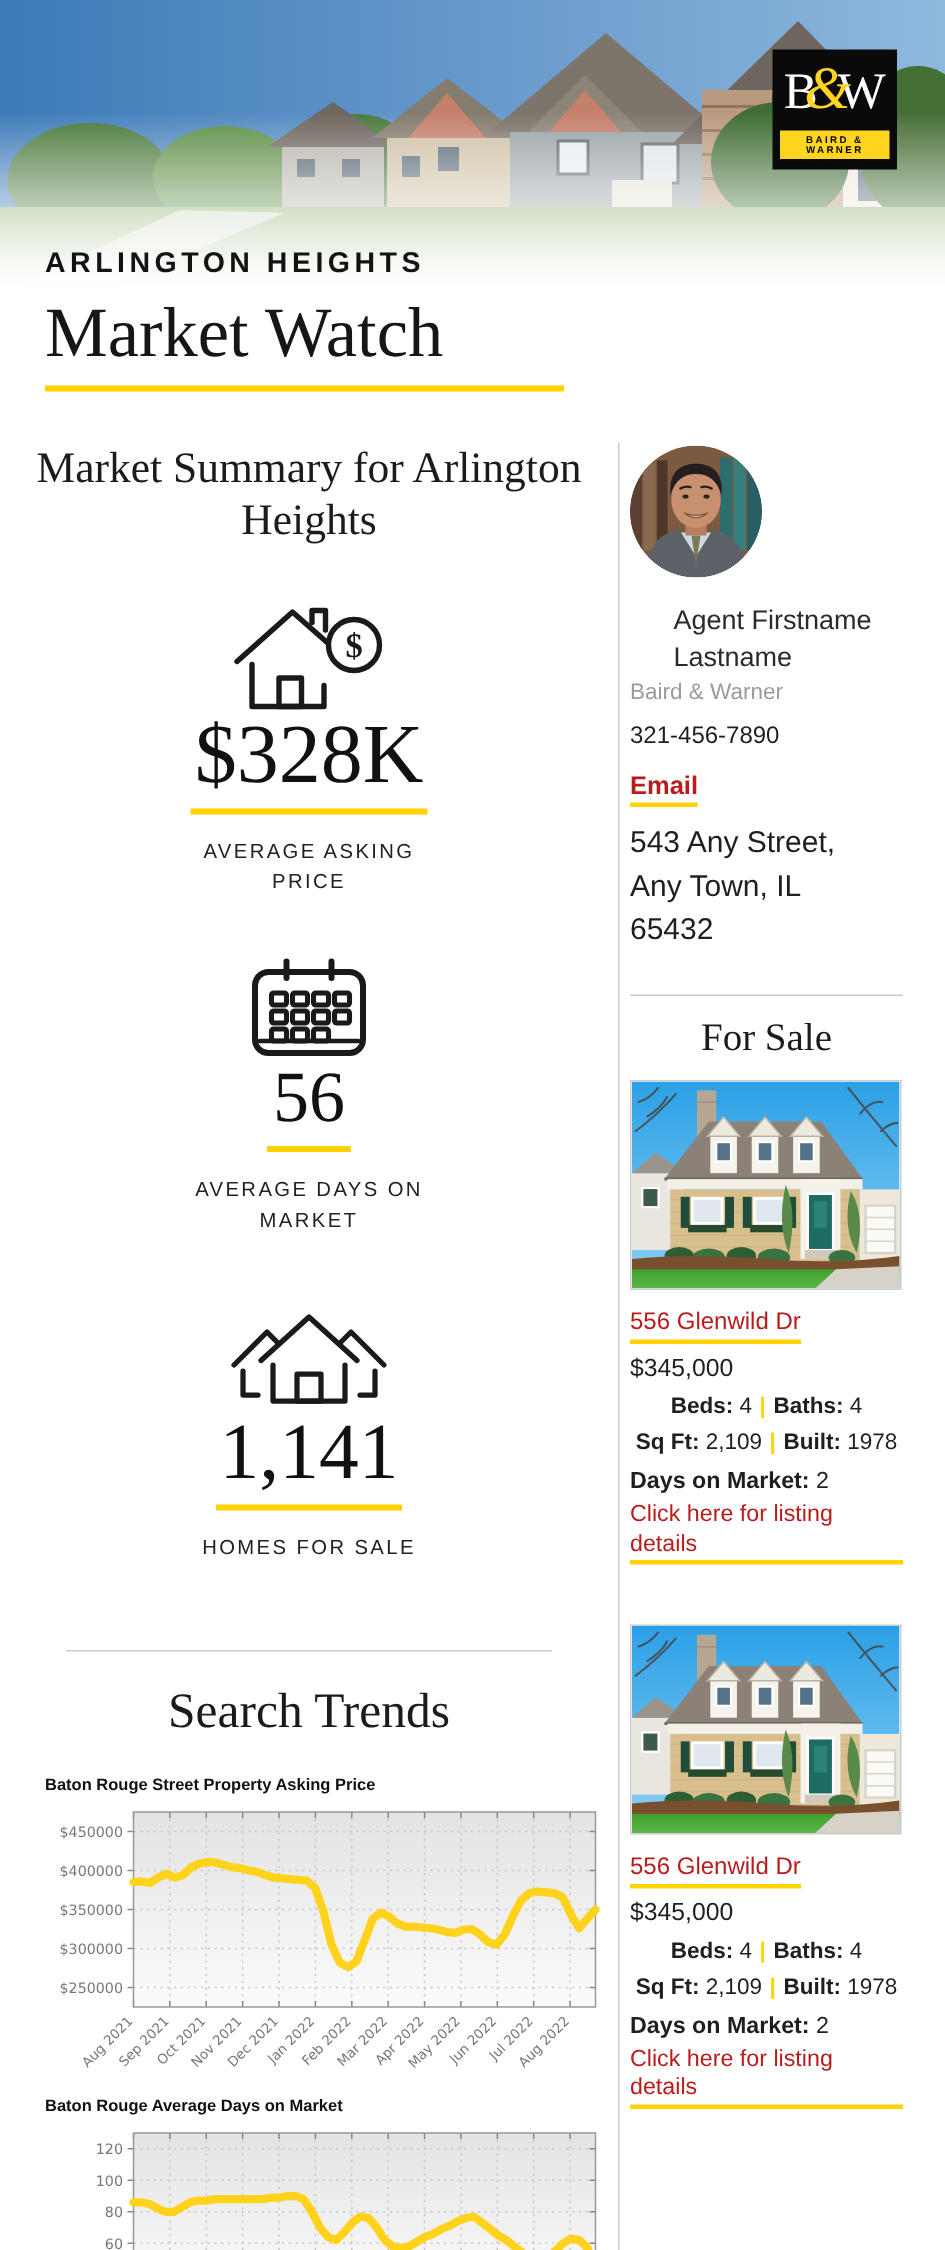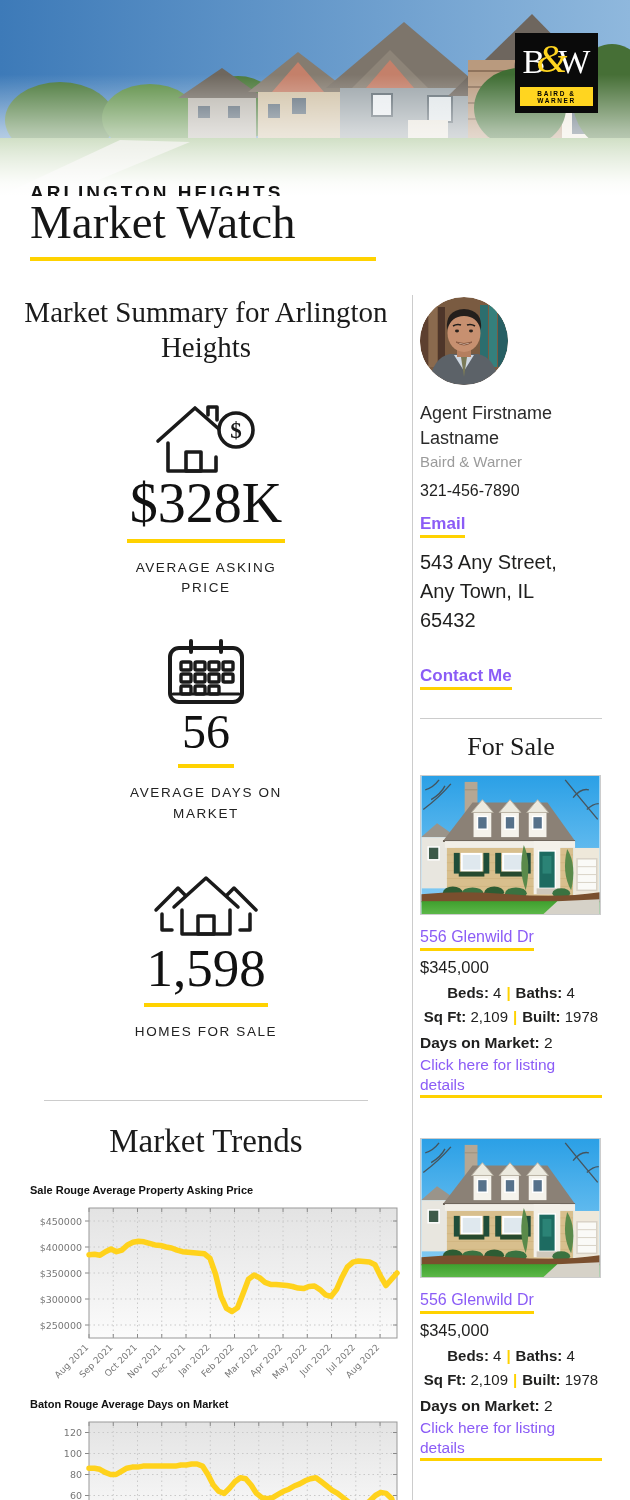--- a/index.html
+++ b/index.html
@@ -16,21 +16,21 @@
   .hero-fade{position:absolute; inset:0;
     background:linear-gradient(180deg, rgba(255,255,255,0) 38%, rgba(255,255,255,.55) 66%, rgba(255,255,255,.96) 94%, #fff 100%);}
   .logo{position:absolute; top:33px; right:32px; width:83px; height:80px; background:#0a0a0a;
     display:flex; flex-direction:column; align-items:center; justify-content:center;}
   .logo-letters{font-family:"Liberation Serif", serif; color:#fff; font-size:34px; line-height:1;
     display:flex; align-items:center; margin-top:2px;}
   .logo-amp{color:#FFD520; font-size:40px; margin:0 -9px; position:relative; top:-3px; z-index:2;
     font-style:italic;}
   .logo-band{background:#FFD520; color:#000; font-size:6.5px; font-weight:700; letter-spacing:1.6px;
     padding:2.5px 0; width:73px; text-align:center; margin-top:5px;}
-  .eyebrow{position:absolute; left:30px; top:182px; font-size:19px; font-weight:700;
+  .eyebrow{position:absolute; left:30px; top:165px; font-size:19px; font-weight:700;
     letter-spacing:3px; color:#131313; z-index:3;}
   
   .page-title{font-family:"Liberation Serif", serif; font-weight:500; font-size:47px;
     margin:2px 0 0 30px; line-height:1.05; color:#161616;}
   .title-rule{width:346px; height:4px; background:var(--accent); margin:10px 0 0 30px;}
   
   .main{display:flex; align-items:flex-start; margin-top:34px;}
   .left{width:412px; flex:none; text-align:center; padding:0 16px;}
   .side{flex:1; border-left:1px solid var(--div); padding:2px 28px 0 7px; min-height:1210px;}
   
@@ -45,24 +45,24 @@
   .r1{width:158px;} .r2{width:56px;} .r3{width:124px;}
   .stat-label{font-size:13.5px; font-weight:400; letter-spacing:1.6px; margin:15px auto 0;
     max-width:175px; line-height:1.5; color:#222;}
   .section-divider{height:1px; background:var(--div); width:324px; margin:58px auto 0;}
   .trends-heading{font-family:"Liberation Serif", serif; font-size:33px; font-weight:500;
     margin-top:22px; color:#1b1b1b;}
   .chart-title{font-size:11px; font-weight:700; text-align:left; margin:24px 0 0 14px; color:#111;}
   .chart-svg{display:block; margin:6px 0 0 4px;}
   
   .avatar{width:88px; height:88px; border-radius:50%; overflow:hidden; display:block;}
-  .agent-name{font-size:18px; line-height:1.35; margin-top:16px; max-width:160px; color:#2a2a2a;}
+  .agent-name{font-size:18px; line-height:1.35; margin-top:16px; max-width:160px; color:#2a2a2a;margin-left:29px;}
   .agent-company{font-size:15px; color:var(--muted); margin-top:3px;}
   .agent-phone{font-size:16px; margin-top:12px;}
-  .lnk{color:#8b5cf6; text-decoration:none; display:inline-block; border-bottom:3px solid var(--accent);
+  .lnk{color:#b91c1c; text-decoration:none; display:inline-block; border-bottom:3px solid var(--accent);
     padding-bottom:1px; line-height:1.25;}
   .lnk-bold{font-weight:700; font-size:17px;}
   .mt-email{margin-top:13px;}
   .agent-address{font-size:20px; line-height:1.45; margin-top:10px; max-width:152px;}
   .mt-contact{margin-top:30px;} .mt-search{margin-top:19px;}
   .side-divider{height:1px; background:var(--div); margin-top:28px;}
   .forsale-heading{font-family:"Liberation Serif", serif; font-size:26px; font-weight:500;
     text-align:center; margin-top:13px; color:#1b1b1b;}
   .listing{margin-top:13px;}
   .listing-photo{display:block; width:181px; height:140px; border:1px solid #ccc;}
@@ -285,29 +285,29 @@
           <path d="M62 40 L84 18 L106 40"></path>
           <path d="M100 44 V60 H90"></path>
         </g>
         <polygon points="26,36 56,8 86,36 80,36 80,64 32,64 32,36" fill="#fff"></polygon>
         <g fill="none" stroke="#1a1a1a" stroke-width="3.5" stroke-linecap="round" stroke-linejoin="round">
           <path d="M24 37 L56 8 L88 37"></path>
           <path d="M32 40 V64 H80 V40"></path>
           <rect x="48" y="46" width="16" height="18"></rect>
         </g>
       </svg>
-      <div class="stat-value v3">1,598</div>
+      <div class="stat-value v3">1,141</div>
       <div class="stat-rule r3"></div>
       <div class="stat-label">HOMES FOR SALE</div>
     </div>
 
     <div class="section-divider"></div>
-    <h2 class="trends-heading">Market Trends</h2>
-
-    <div class="chart-title">Sale Rouge Average Property Asking Price</div>
+    <h2 class="trends-heading">Search Trends</h2>
+
+    <div class="chart-title">Baton Rouge Street Property Asking Price</div>
     <svg id="chart-price" class="chart-svg" width="392" height="180">
         <defs>
           <linearGradient id="gradchartprice" x1="0" y1="0" x2="0" y2="1">
             <stop offset="0" stop-color="#E3E3E3"></stop>
             <stop offset="1" stop-color="#FBFBFB"></stop>
           </linearGradient>
         </defs>
         <rect x="69" y="6" width="308" height="130" fill="url(#gradchartprice)"></rect>
         <line x1="69" y1="123" x2="377" y2="123" stroke="#c9c9c9" stroke-width="1" stroke-dasharray="1.5 3"></line>
         <line x1="65" y1="123" x2="69" y2="123" stroke="#888" stroke-width="1"></line>
@@ -494,21 +494,20 @@
         <ellipse cx="51" cy="34" rx="2" ry="1.4" fill="#2a221d"></ellipse>
         <path d="M33 29 q4 -2.5 8 -1 M47 28 q4 -1.5 8 1" stroke="#241f1c" stroke-width="1.6" fill="none"></path>
         <path d="M36 45 Q44 51 52 45 Q44 48 36 45 Z" fill="#f5f0ea" stroke="#8a5a42" stroke-width="1"></path>
       </g>
     </svg>
     <div class="agent-name">Agent Firstname Lastname</div>
     <div class="agent-company">Baird &amp; Warner</div>
     <div class="agent-phone">321-456-7890</div>
     <div class="mt-email"><a href="#" class="lnk lnk-bold">Email</a></div>
     <div class="agent-address">543 Any Street, Any Town, IL 65432</div>
-    <div class="mt-contact"><a href="#" class="lnk lnk-bold">Contact Me</a></div>
 
     <div class="side-divider"></div>
     <h2 class="forsale-heading">For Sale</h2>
 
     <div class="listing">
       <a href="#" class="listing-photo">
           <svg viewBox="0 0 181 140">
             <use href="#house-photo"></use>
           </svg>
         </a>

